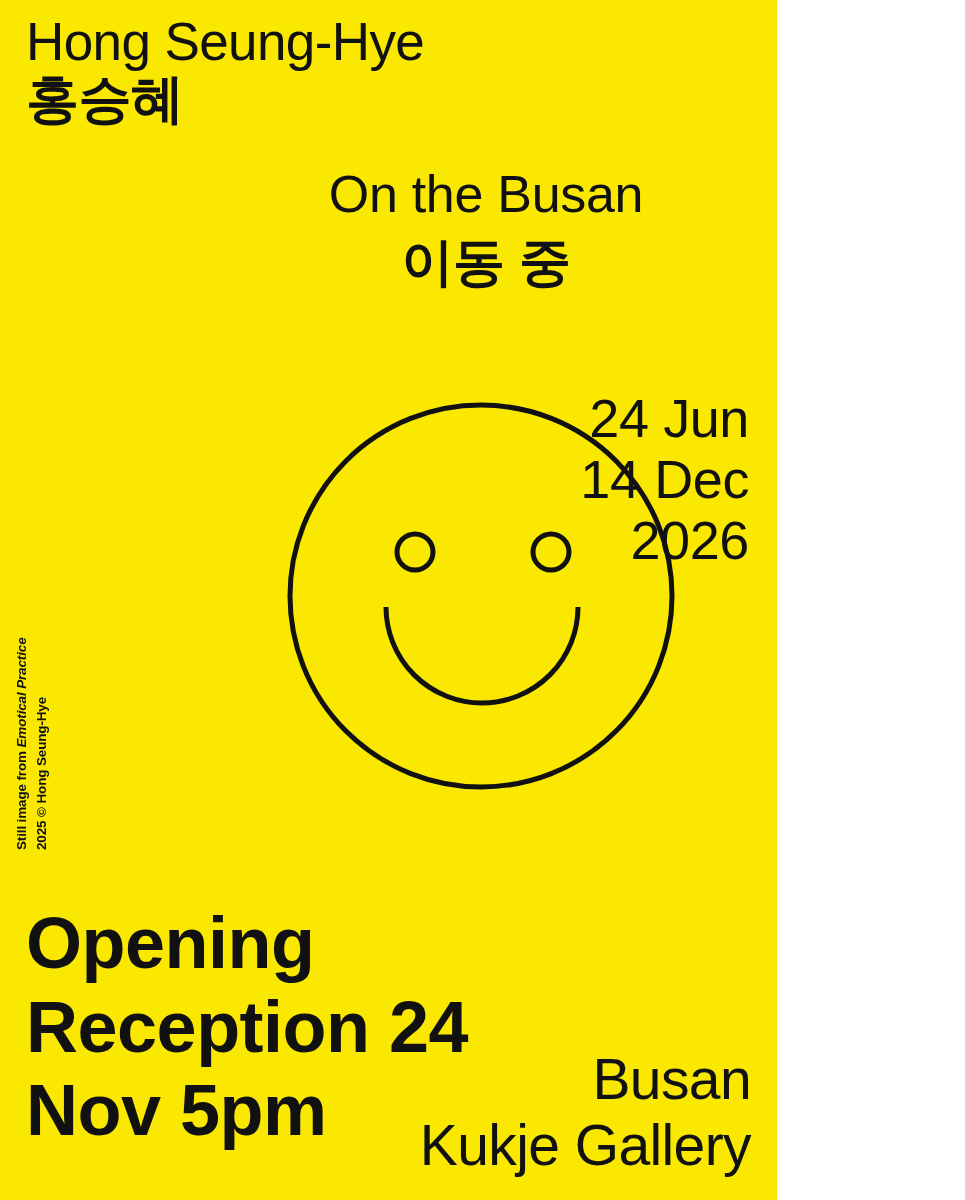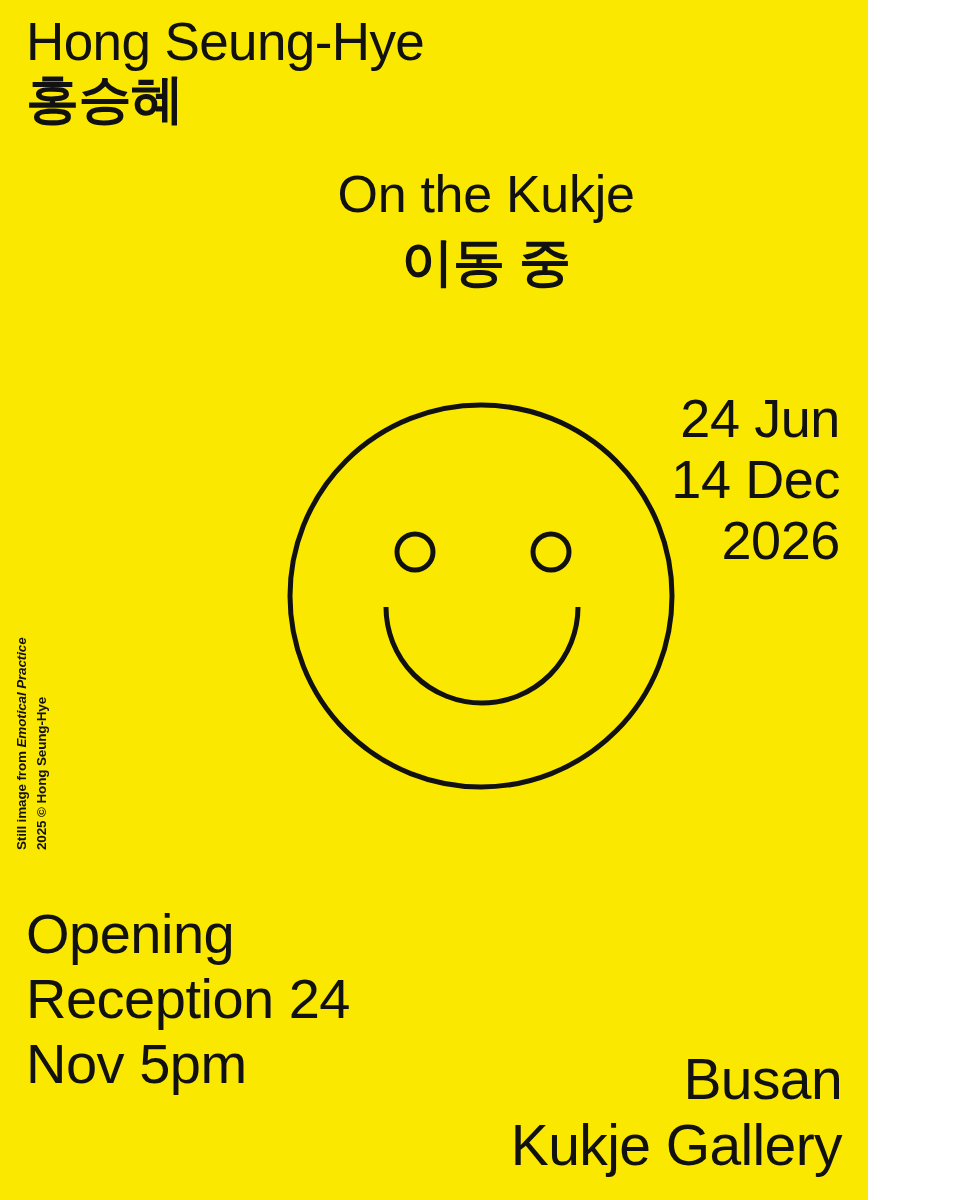--- a/index.html
+++ b/index.html
@@ -4,21 +4,21 @@
 <title>Poster</title>
 <style>
   html, body {
     margin: 0;
     padding: 0;
     background: #ffffff;
   }
 
   .poster {
     position: relative;
-    width: 868px;
+    width: 777px;
     height: 1200px;
     overflow: hidden;
     background: #FAE800;
     font-family: "Liberation Sans", "DejaVu Sans", sans-serif;
     color: #111111;
     -webkit-font-smoothing: antialiased;
   }
 
   
   .artist-block {
@@ -121,22 +121,22 @@
   .credit-italic { font-style: italic; }
 
   
   .opening-block {
     position: absolute;
     left: 26px;
     top: 902px;
     line-height: 1.16;
   }
   .opening-line {
-    font-size: 56px;
-    font-weight: 400;
+    font-size: 72px;
+    font-weight: 700;
     letter-spacing: -0.5px;
     white-space: nowrap;
   }
 
   
   .venue-block {
     position: absolute;
     right: 26px;
     top: 1046px;
     text-align: right;
@@ -153,21 +153,21 @@
 <body>
 
 <div class="poster">
 
   <div class="artist-block">
     <div class="artist-name-en">Hong Seung-Hye</div>
     <div class="artist-name-ko">홍승혜</div>
   </div>
 
   <div class="title-block">
-    <div class="title-en">On the Kukje</div>
+    <div class="title-en">On the Busan</div>
     <div class="title-ko">이동 중</div>
   </div>
 
   <div class="dates-block">
     <div class="dates-line">24 Jun</div>
     <div class="dates-line">14 Dec</div>
     <div class="dates-line">2026</div>
   </div>
 
   <div class="smiley">

